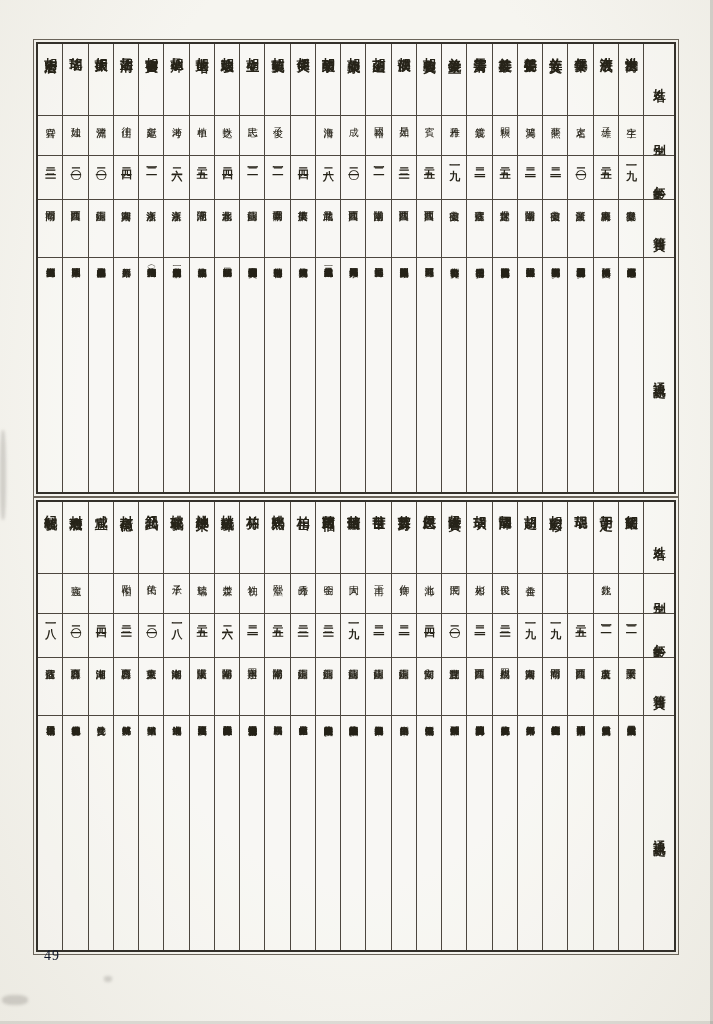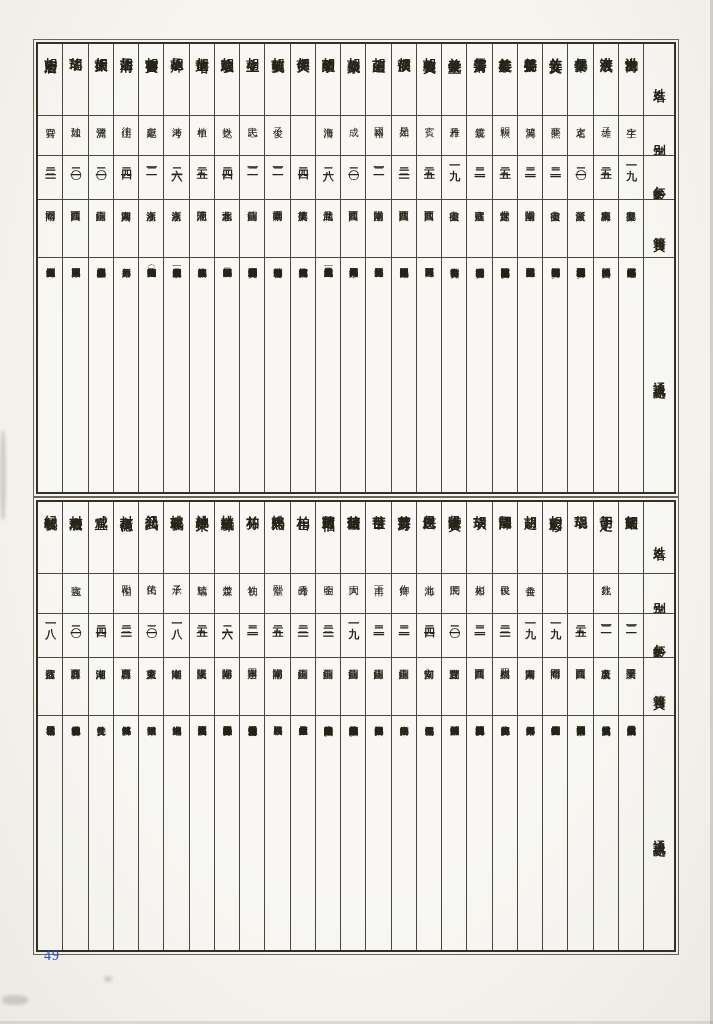--- a/index.html
+++ b/index.html
@@ -30,21 +30,21 @@
   .zi{height:40px}
   .zi .vt{font-size:10px;letter-spacing:1px}
   .age{height:44px}
   .age .vt{font-size:11px;font-weight:bold;letter-spacing:2px}
   .origin{height:58px}
   .origin .vt{font-size:10px;line-height:11px}
   .address .vt{font-size:9px;line-height:11px;letter-spacing:0}
   .hcol .cell{align-items:center}
   .hcol .vt{height:auto;font-size:12.5px;font-weight:bold;letter-spacing:2px}
   .page-number{
-    position:absolute;left:44px;top:948px;font-size:14px;letter-spacing:1px;color:#1d4ed8;
+    position:absolute;left:44px;top:948px;font-size:14px;letter-spacing:1px;color:#0f172a;
   }
   .artifact{position:absolute;background:rgba(55,50,42,.18);filter:blur(1.5px);border-radius:40%}
   .edge-right{position:absolute;right:0;top:0;width:3px;height:100%;background:rgba(60,55,48,.18)}
   .edge-bottom{position:absolute;left:0;bottom:0;width:100%;height:3px;background:rgba(60,55,48,.12)}
 </style>
 </head>
 <body>
 
 <div class="scan">
   <div class="table-block" id="table-top">

